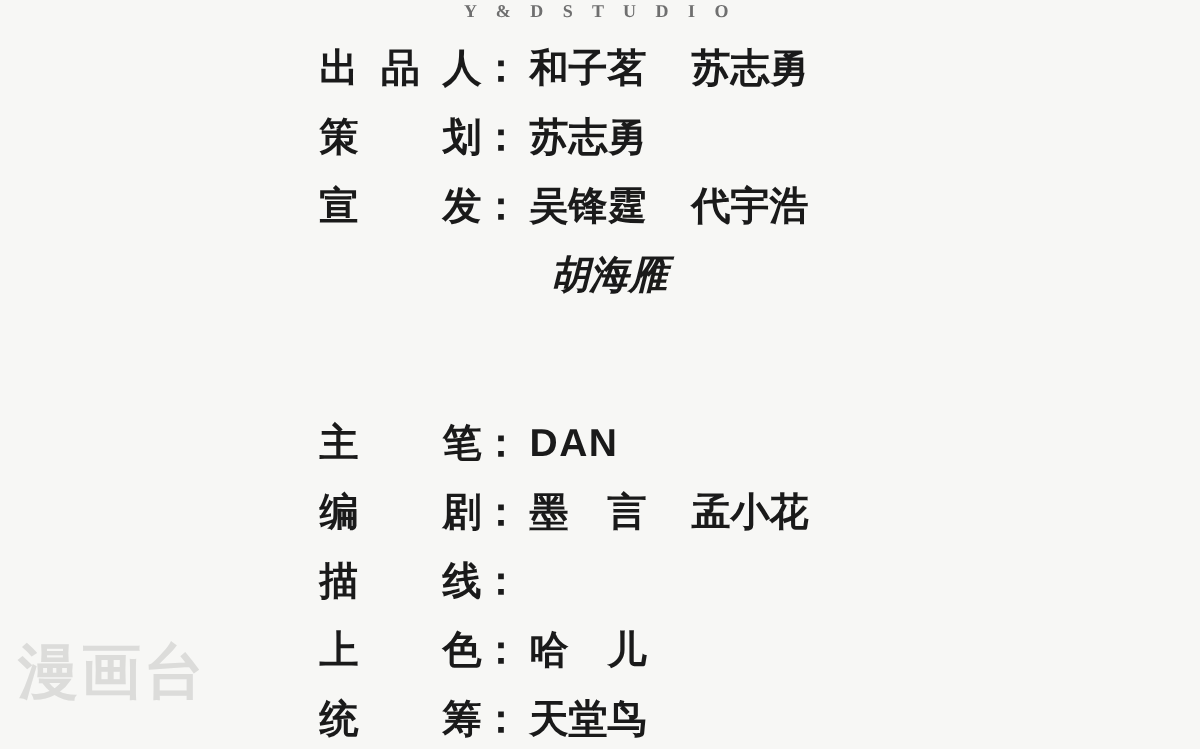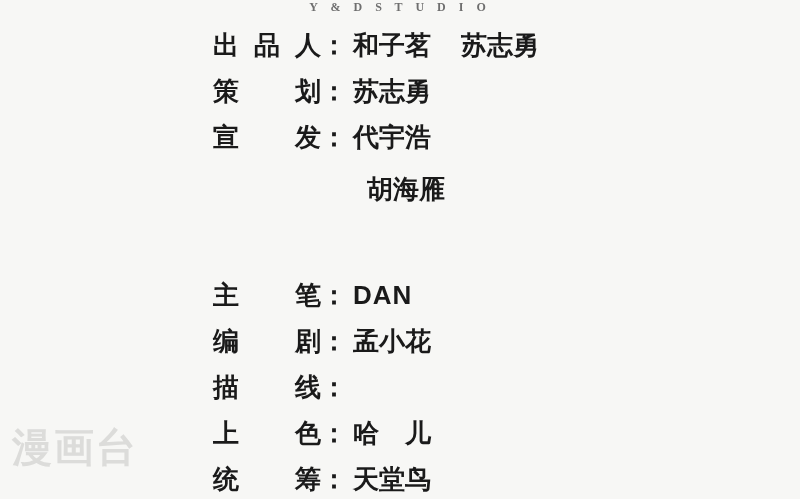--- a/index.html
+++ b/index.html
@@ -83,21 +83,22 @@
   .name.latin {
     font-family: "Liberation Sans", sans-serif;
     font-weight: bold;
     letter-spacing: 1px;
   }
   .cont-row {
     display: flex;
     height: 46px;
     padding-left: 367px;
     box-sizing: border-box;
-    align-items: center;
+    align-items: flex-start;
+    font-style: italic;
   }
   .watermark {
     position: absolute;
     left: 12px;
     bottom: 24px;
     font-size: 40px;
     color: #dcdcda;
     font-weight: bold;
     font-family: "DejaVu Sans", sans-serif;
     letter-spacing: 2px;
@@ -137,20 +138,21 @@
       </span>
     </div>
 
     <div class="credit-row">
       <span class="role">
         <span>宣</span>
         <span>发</span>
       </span>
       <span class="colon">：</span>
       <span class="names">
+        <span class="name">吴锋霆</span>
         <span class="name">代宇浩</span>
       </span>
     </div>
 
     <div class="cont-row">
       <span class="names">
         <span class="name">胡海雁</span>
       </span>
     </div>
 
@@ -167,20 +169,21 @@
       </span>
     </div>
 
     <div class="credit-row">
       <span class="role">
         <span>编</span>
         <span>剧</span>
       </span>
       <span class="colon">：</span>
       <span class="names">
+        <span class="name">墨　言</span>
         <span class="name">孟小花</span>
       </span>
     </div>
 
     <div class="credit-row">
       <span class="role">
         <span>描</span>
         <span>线</span>
       </span>
       <span class="colon">：</span>

